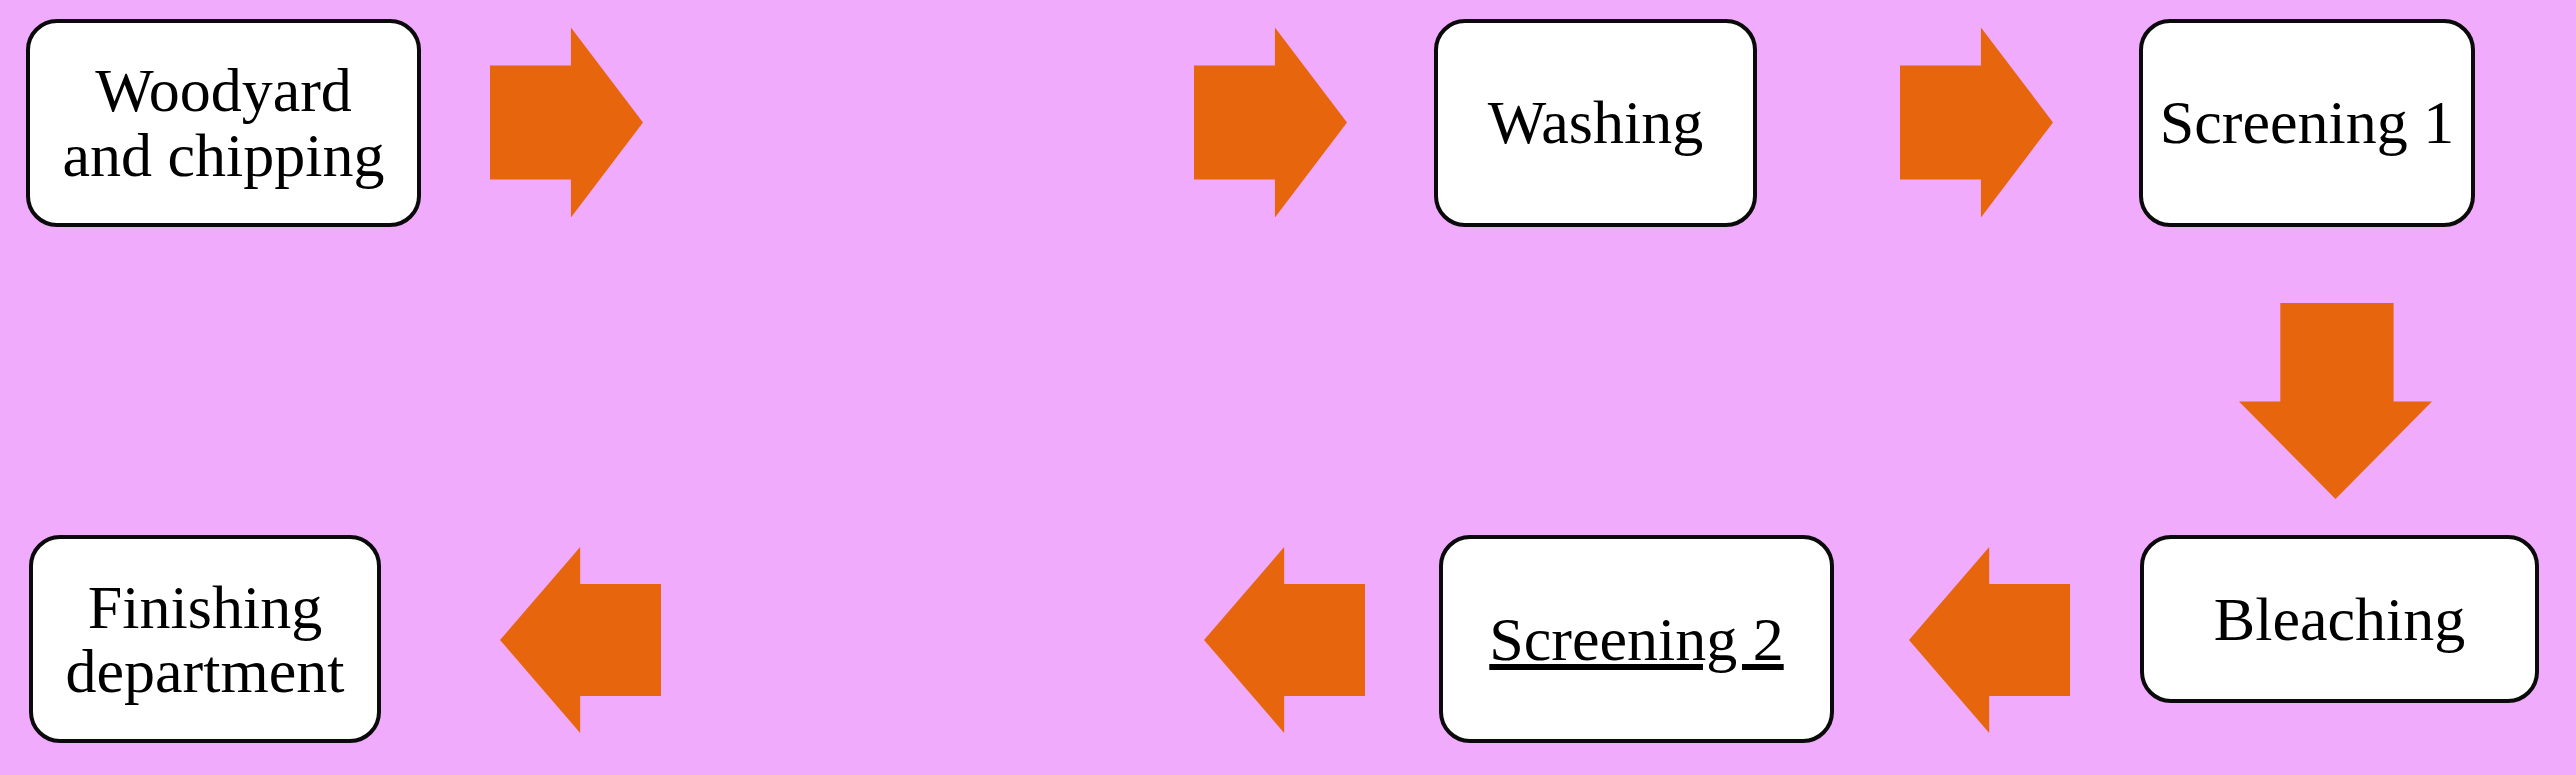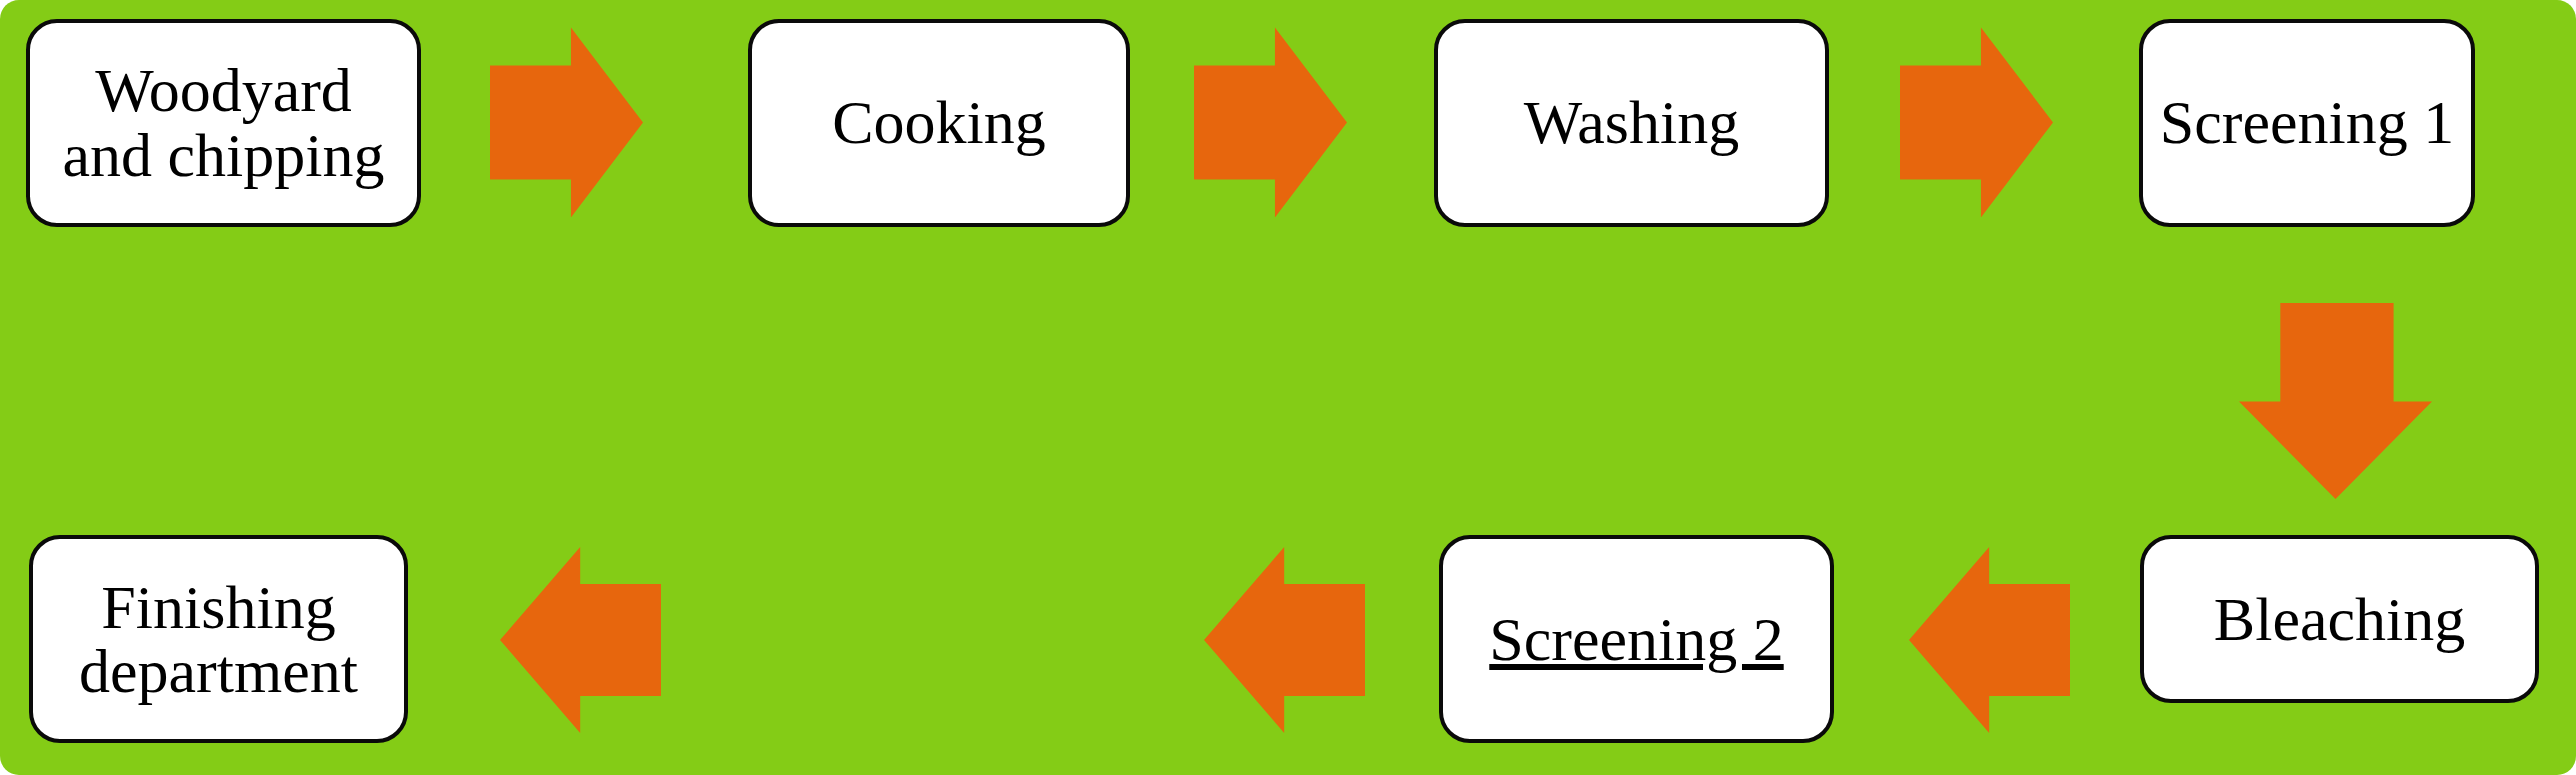--- a/index.html
+++ b/index.html
@@ -4,50 +4,49 @@
 <style>
   html, body {
     margin: 0;
     padding: 0;
     background: #ffffff;
   }
   .canvas {
     position: relative;
     width: 2576px;
     height: 775px;
-    background: #84cc16;
+    background: #f0abfc;
     font-family: "Liberation Serif", "DejaVu Serif", serif;
     overflow: hidden;
-    border-radius: 19px;
   }
   .node {
     position: absolute;
     box-sizing: border-box;
     background: #ffffff;
     border: 4.8px solid #0a0a0a;
     border-radius: 31px;
     display: flex;
     align-items: center;
     justify-content: center;
     text-align: center;
     white-space: pre-line;
     font-size: 62px;
     line-height: 1.04;
     color: #000000;
   }
   
   .n-woodyard  { left: 26px;   top: 18.5px;  width: 395px; height: 208px; }
   .n-cooking   { left: 748px; top: 18.5px;  width: 382px; height: 208px; }
-  .n-washing   { left: 1434px; top: 18.5px;  width: 395px; height: 208px; }
+  .n-washing   { left: 1434px; top: 18.5px;  width: 323px; height: 208px; }
   .n-screen1   { left: 2139px; top: 18.5px;  width: 336px; height: 208px; }
   
   .n-bleaching { left: 2140px; top: 535px; width: 399px; height: 168px; }
   .n-screen2   { left: 1439px; top: 535px; width: 395px; height: 208px; text-decoration: underline; }
   .n-drying    { left: 733px; top: 535px; width: 395px; height: 208px; }
-  .n-finishing { left: 29px;   top: 535px; width: 379px; height: 208px; }
+  .n-finishing { left: 29px;   top: 535px; width: 352px; height: 208px; }
 
   .arrow {
     position: absolute;
     background: #E7660D;
   }
   .arrow-right {
     width: 153px;
     height: 190px;
     clip-path: polygon(0% 20%, 52.9% 20%, 52.9% 0%, 100% 50%, 52.9% 100%, 52.9% 80%, 0% 80%);
   }
@@ -72,21 +71,20 @@
 </head>
 <body>
 
 <div class="canvas">
 
   <div class="node n-woodyard">Woodyard
 and chipping</div>
 
   <div class="arrow arrow-right a1"></div>
 
-  <div class="node n-cooking">Cooking</div>
 
   <div class="arrow arrow-right a2"></div>
 
   <div class="node n-washing">Washing</div>
 
   <div class="arrow arrow-right a3"></div>
 
   <div class="node n-screen1">Screening 1</div>
 
   <div class="arrow arrow-down a4"></div>

